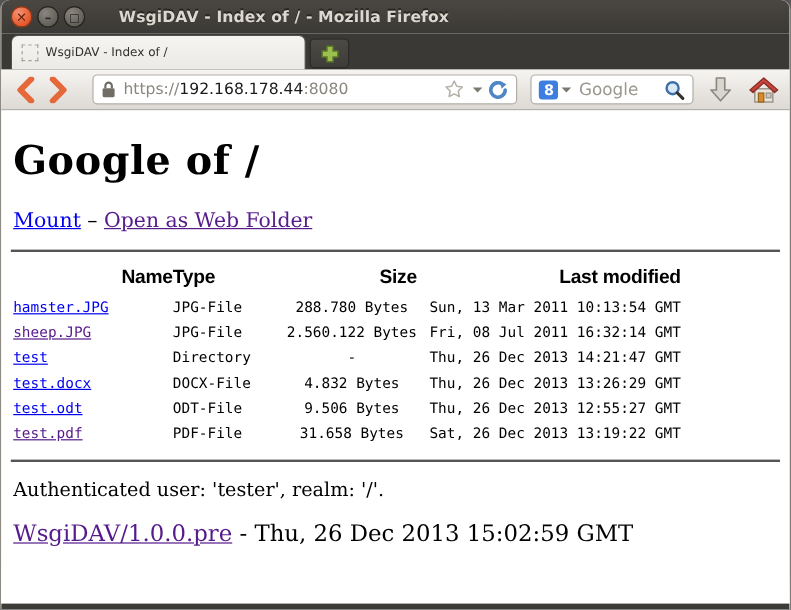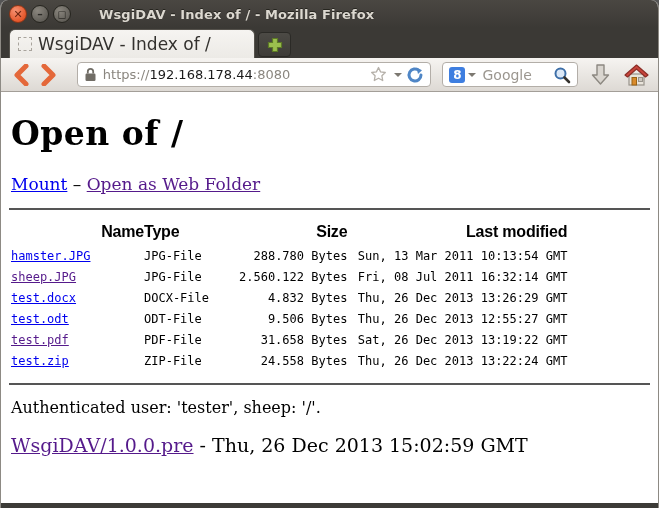--- a/index.html
+++ b/index.html
@@ -18,21 +18,21 @@
   .btn-min, .btn-max { background:radial-gradient(circle at 35% 30%, #8a867e, #605d57 75%); color:#2c2b27; }
   .titletext { color:#dcd8d0; font-weight:bold; font-size:13px; margin-left:24px; letter-spacing:0.1px;
                text-shadow:0 -1px 0 #26251f; }
 
   
   .tabbar { height:30px; flex:0 0 30px; background:#3b3935; display:flex; align-items:flex-end; padding:0 0 0 8px; }
   .tab { width:246px; height:29px; background:linear-gradient(#f6f4f1,#eceae6);
          border:1px solid #55524c; border-bottom:none; border-radius:6px 6px 0 0;
          display:flex; align-items:center; padding:0 8px; }
   .tab-favicon { width:14px; height:14px; border:1px dashed #a9a49d; margin-right:6px; flex:0 0 14px; }
-  .tab-label { color:#33312e; font-size:17px; white-space:nowrap; overflow:hidden; }
+  .tab-label { color:#33312e; font-size:10px; white-space:nowrap; overflow:hidden; }
   .newtab { width:33px; height:25px; margin:0 0 1px 3px; border-radius:4px;
             background:linear-gradient(#4c4a45,#3e3c38); border:1px solid #2b2a26;
             display:flex; align-items:center; justify-content:center; }
 
   
   .navbar { height:34px; flex:0 0 34px; background:linear-gradient(#f6f4f1,#ddd9d4);
             border-bottom:1px solid #a39e98; display:flex; align-items:center; padding:0 8px; }
   .navbtn { width:26px; height:26px; display:flex; align-items:center; justify-content:center; }
   .urlbar { height:25px; width:356px; margin-left:16px; background:#fff; border:1px solid #b3aea8;
             border-radius:4px; display:flex; align-items:center; padding:0 6px; }
@@ -55,21 +55,21 @@
   a.link { color:#0000ee; text-decoration:underline; cursor:pointer; }
   a.link.visited { color:#551a8b; }
   hr.rule { border:none; border-top:2px solid #555; margin:0; }
   table.filetable { border-collapse:collapse; margin:9px 0 12px 2px; font-family:"DejaVu Sans Mono", monospace; font-size:12px; }
   table.filetable th { font-family:"Liberation Sans", sans-serif; font-size:16px; font-weight:bold;
                        padding:0; height:26px; vertical-align:middle; letter-spacing:-0.2px; }
   .col-name { width:133px; text-align:right; }
   .col-type { width:95px;  text-align:left; }
   .col-size { width:108px; text-align:right; }
   .col-mod  { width:220px; text-align:right; }
-  td.c-size { text-align:right; }
+  td.c-size { text-align:center; }
   td.c-mod  { text-align:right; }
   table.filetable td { height:21px; vertical-align:middle; white-space:nowrap; }
   .caption-row td { color:#1c1c1c; }
   .statusline { font-size:16px; margin:13px 0 0 2px; }
   .footerline { font-size:19px; margin:17px 0 0 2px; }
   .window-bottom { height:5px; flex:0 0 5px; background:#3c3b37; }
 </style>
 </head>
 <body>
 
@@ -143,21 +143,21 @@
       <svg width="27" height="24" viewBox="0 0 27 24">
         <rect x="6" y="11" width="15" height="11" fill="#e9e4db" stroke="#98938b" stroke-width="1.2"></rect>
         <path d="M2 12 L13.5 2 L25 12 L22.5 14 L13.5 6 L4.5 14 Z" fill="#c9453c" stroke="#8c2f28" stroke-width="1.2" stroke-linejoin="round"></path>
         <rect x="9" y="14.5" width="4.5" height="7.5" fill="#d98a2b" stroke="#9a6214" stroke-width="1"></rect>
         <rect x="15.5" y="14.5" width="4" height="4" fill="#ccc7bf" stroke="#98938b" stroke-width="1"></rect>
       </svg>
     </div>
   </div>
 
   <div class="content">
-    <h1 class="pagetitle">Open of /</h1>
+    <h1 class="pagetitle">Google of /</h1>
 
     <div class="linkrow">
       <a class="link">Mount</a>
       <span>–</span>
       <a class="link visited">Open as Web Folder</a>
     </div>
 
     <hr class="rule">
 
     <table class="filetable">
@@ -177,20 +177,26 @@
     <td class="c-mod">Sun, 13 Mar 2011 10:13:54 GMT</td>
   </tr>
 
   <tr>
     <td class="c-name"><a class="link visited">sheep.JPG</a></td>
     <td class="c-type">JPG-File</td>
     <td class="c-size">2.560.122 Bytes</td>
     <td class="c-mod">Fri, 08 Jul 2011 16:32:14 GMT</td>
   </tr>
 
+  <tr>
+    <td class="c-name"><a class="link">test</a></td>
+    <td class="c-type">Directory</td>
+    <td class="c-size">-</td>
+    <td class="c-mod">Thu, 26 Dec 2013 14:21:47 GMT</td>
+  </tr>
 
   <tr>
     <td class="c-name"><a class="link">test.docx</a></td>
     <td class="c-type">DOCX-File</td>
     <td class="c-size">4.832 Bytes</td>
     <td class="c-mod">Thu, 26 Dec 2013 13:26:29 GMT</td>
   </tr>
 
   <tr>
     <td class="c-name"><a class="link">test.odt</a></td>
@@ -199,32 +205,26 @@
     <td class="c-mod">Thu, 26 Dec 2013 12:55:27 GMT</td>
   </tr>
 
   <tr>
     <td class="c-name"><a class="link visited">test.pdf</a></td>
     <td class="c-type">PDF-File</td>
     <td class="c-size">31.658 Bytes</td>
     <td class="c-mod">Sat, 26 Dec 2013 13:19:22 GMT</td>
   </tr>
 
-  <tr>
-    <td class="c-name"><a class="link">test.zip</a></td>
-    <td class="c-type">ZIP-File</td>
-    <td class="c-size">24.558 Bytes</td>
-    <td class="c-mod">Thu, 26 Dec 2013 13:22:24 GMT</td>
-  </tr>
 </tbody>
     </table>
 
     <hr class="rule">
 
-    <div class="statusline">Authenticated user: 'tester', sheep: '/'.</div>
+    <div class="statusline">Authenticated user: 'tester', realm: '/'.</div>
 
     <div class="footerline">
       <a class="link visited">WsgiDAV/1.0.0.pre</a><span> - Thu, 26 Dec 2013 15:02:59 GMT</span>
     </div>
   </div>
 
   <div class="window-bottom"></div>
 </div>
 
 </body></html>

